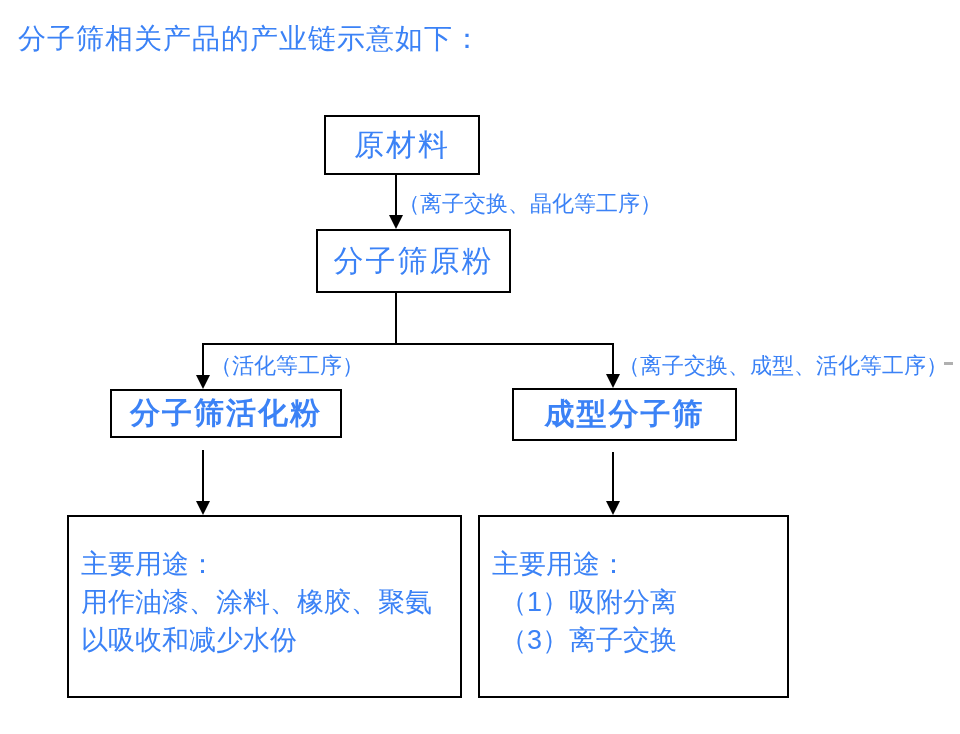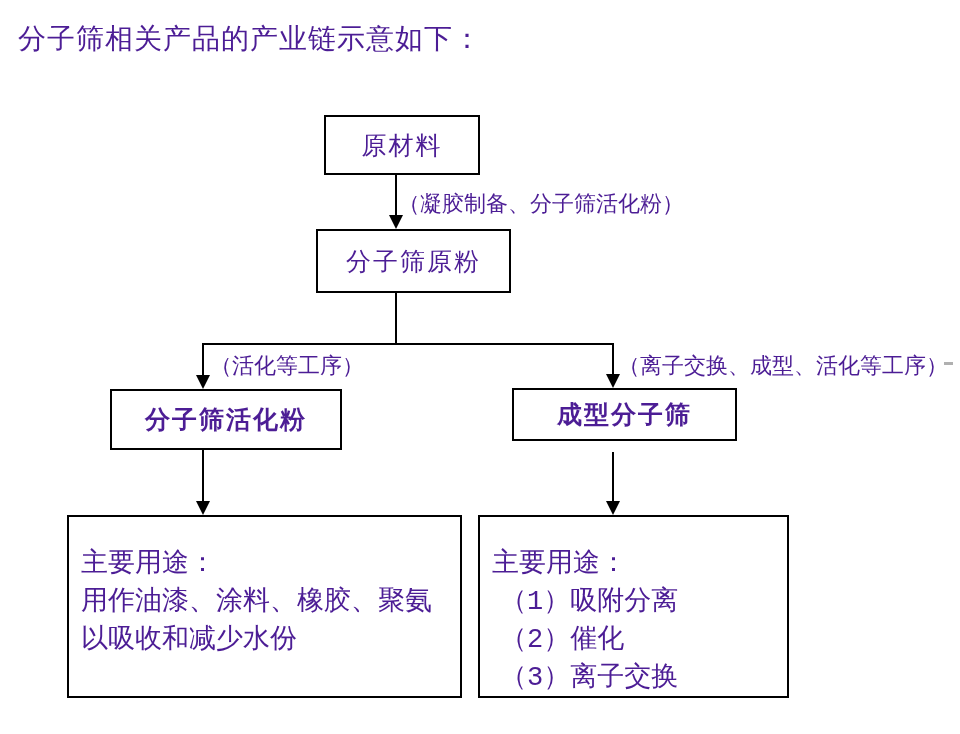--- a/index.html
+++ b/index.html
@@ -5,40 +5,40 @@
   html, body {
     margin: 0;
     padding: 0;
     background: #ffffff;
   }
   #page {
     position: relative;
     width: 960px;
     height: 734px;
     background: #ffffff;
-    font-family: Liberation Mono, monospace;
-    color: #4c1d95;
+    font-family: Liberation Sans, sans-serif;
+    color: #3b82f6;
     overflow: hidden;
   }
   .page-title {
     position: absolute;
     left: 18px;
     top: 20px;
     font-size: 28px;
     letter-spacing: 1px;
     white-space: nowrap;
   }
   .box {
     position: absolute;
     border: 2px solid #000000;
     background: #ffffff;
     display: flex;
     align-items: center;
     justify-content: center;
-    font-size: 25px;
+    font-size: 30px;
     letter-spacing: 2px;
     white-space: nowrap;
     box-sizing: border-box;
   }
   .box.bold { font-weight: bold; }
   .uses-box {
     position: absolute;
     border: 2px solid #000000;
     background: #ffffff;
     box-sizing: border-box;
@@ -85,40 +85,40 @@
 <div id="page">
 
   <div class="page-title">分子筛相关产品的产业链示意如下：</div>
 
   <div class="box" style="left:324px; top:115px; width:156px; height:60px;">
     <span>原材料</span>
   </div>
 
   <div class="vline" style="left:395px; top:175px; height:42px;"></div>
   <div class="arrowhead" style="left:389px; top:215px;"></div>
-  <div class="edge-label" style="left:398px; top:189px;">（凝胶制备、分子筛活化粉）</div>
+  <div class="edge-label" style="left:398px; top:189px;">（离子交换、晶化等工序）</div>
 
   <div class="box" style="left:316px; top:229px; width:195px; height:64px;justify-content:center;">
     <span>分子筛原粉</span>
   </div>
 
   <div class="vline" style="left:395px; top:293px; height:52px;"></div>
   <div class="hline" style="left:202px; top:343px; width:412px;"></div>
 
   <div class="vline" style="left:202px; top:343px; height:34px;"></div>
   <div class="arrowhead" style="left:196px; top:375px;"></div>
   <div class="edge-label" style="left:210px; top:351px;">（活化等工序）</div>
 
   <div class="vline" style="left:612px; top:343px; height:33px;"></div>
   <div class="arrowhead" style="left:606px; top:374px;"></div>
   <div class="edge-label" style="left:618px; top:351px;">（离子交换、成型、活化等工序）</div>
 
   <div class="artifact" style="left:944px; top:362px;"></div>
 
-  <div class="box bold" style="left:110px; top:389px; width:232px; height:61px;">
+  <div class="box bold" style="left:110px; top:389px; width:232px; height:49px;">
     <span>分子筛活化粉</span>
   </div>
 
   <div class="box bold" style="left:512px; top:388px; width:225px; height:53px;">
     <span>成型分子筛</span>
   </div>
 
   <div class="vline" style="left:202px; top:450px; height:53px;"></div>
   <div class="arrowhead" style="left:196px; top:501px;"></div>
 
@@ -127,17 +127,16 @@
 
   <div class="uses-box" style="left:67px; top:515px; width:395px; height:183px;">
     <div class="line">主要用途：</div>
     <div class="line">用作油漆、涂料、橡胶、聚氨</div>
     <div class="line">以吸收和减少水份</div>
   </div>
 
   <div class="uses-box" style="left:478px; top:515px; width:311px; height:183px;">
     <div class="line">主要用途：</div>
     <div class="line indented">（1）吸附分离</div>
-    <div class="line indented">（2）催化</div>
     <div class="line indented">（3）离子交换</div>
   </div>
 
 </div>
 
 </body></html>

